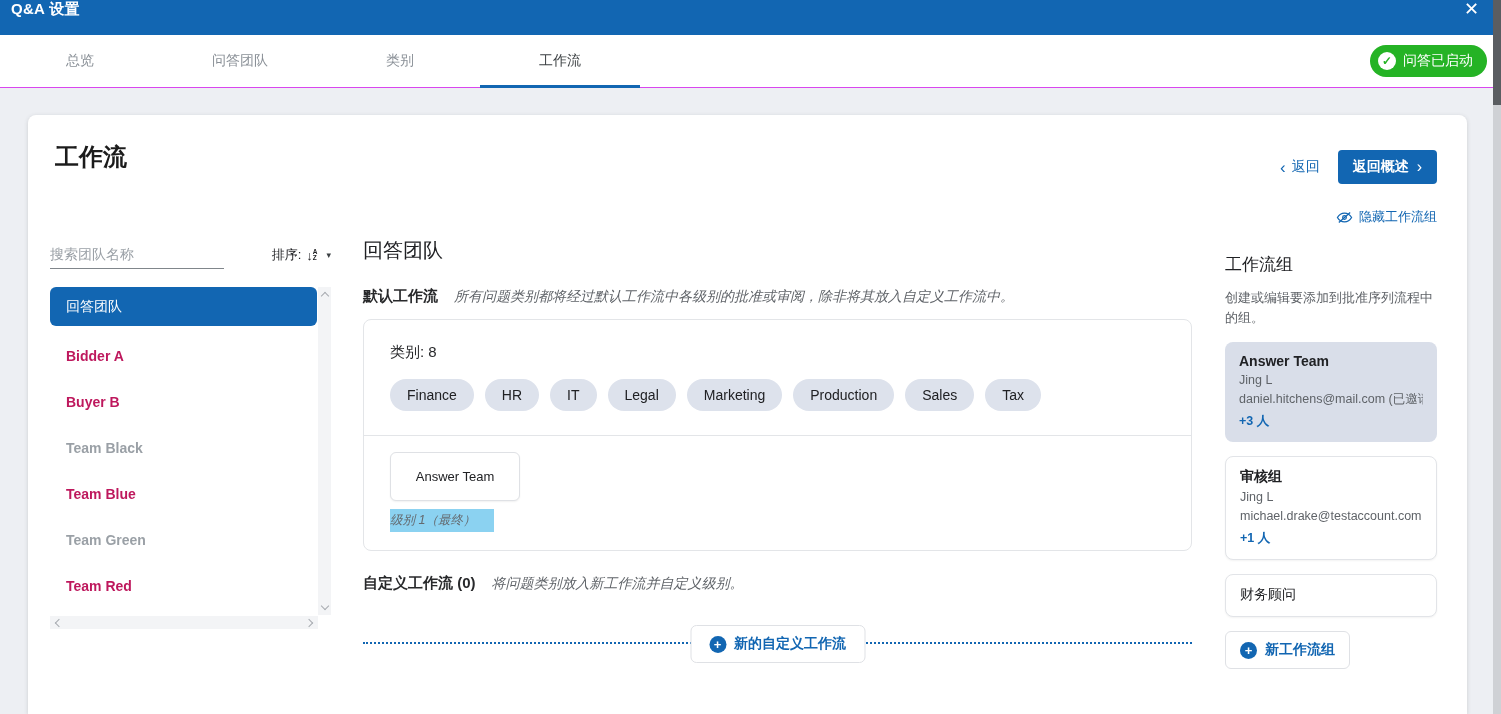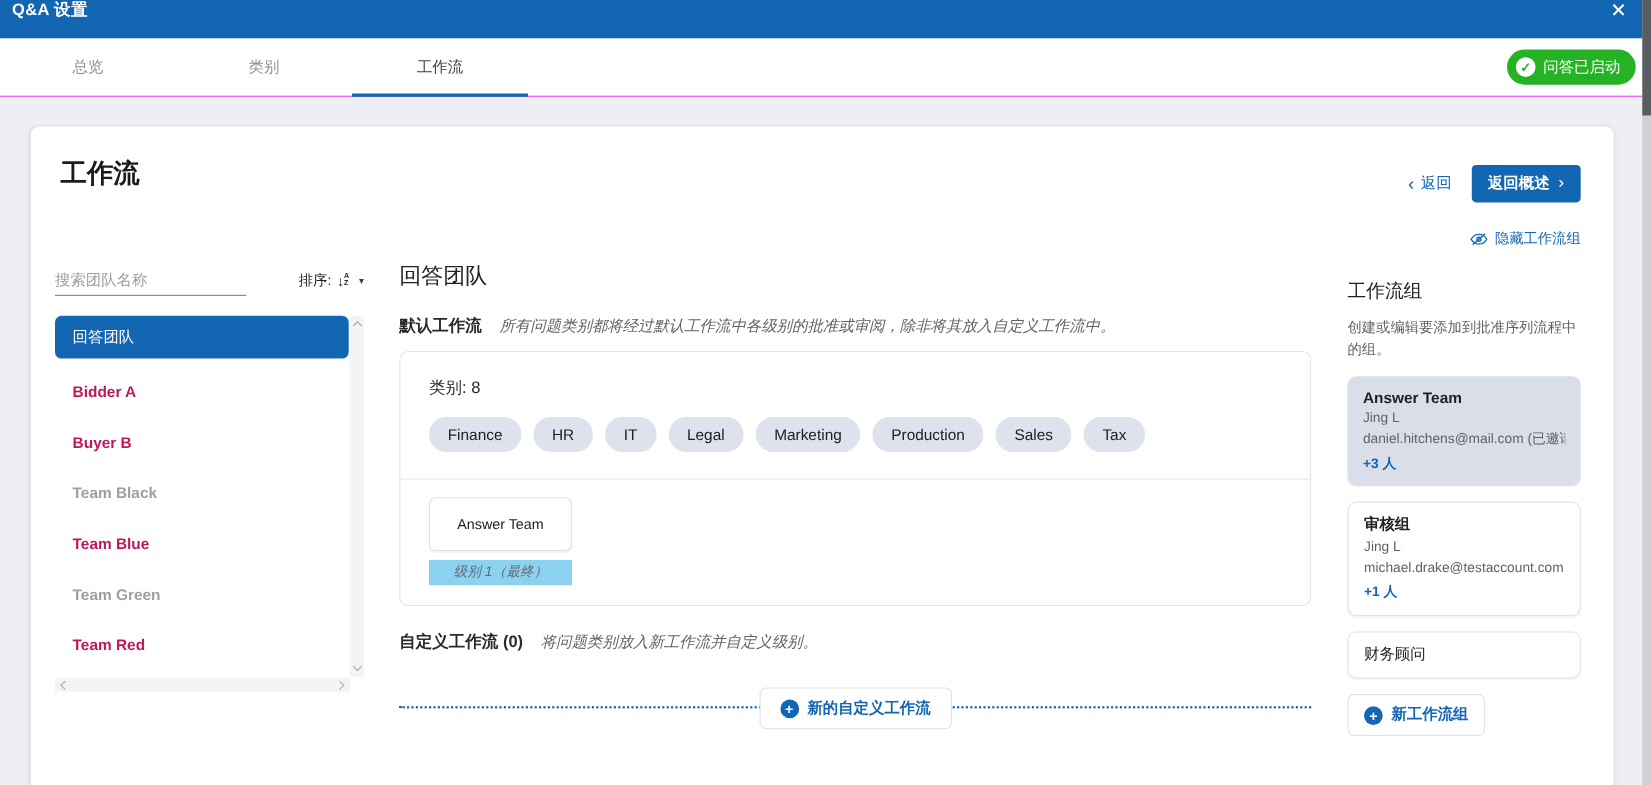--- a/index.html
+++ b/index.html
@@ -112,21 +112,21 @@
     font-size:14px; color:#202124; cursor:default; white-space:nowrap;
   }
   .card-divider { border-top:1px solid #e3e5e8; }
   .card-sec2 { padding:16px 26px 18px; }
   .mini-card {
     width:130px; border:1px solid #dfe1e5; border-radius:6px; background:#fff;
     text-align:center; padding:16px 4px; font-size:13px; color:#202124;
     box-shadow:0 1px 2px rgba(0,0,0,.06);
   }
   .level-bar {
-    width:130px; margin-top:8px; background:#8bd2f1; text-align:center;
+    width:104px; margin-top:8px; background:#8bd2f1; 
     font-size:12.5px; font-style:italic; color:#64696e; padding:3px 0;
   }
   .dash-row { position:relative; margin-top:49px; border-top:2px dotted #1266b2; }
   .new-custom-btn {
     position:absolute; left:50%; top:0; transform:translate(-50%,-50%);
     background:#fff; border:1px solid #dfe1e5; border-radius:6px; padding:9px 18px;
     color:#1266b2; font-size:14px; font-weight:700; font-family:inherit;
     display:flex; align-items:center; gap:8px; cursor:pointer;
   }
   .plus-circle {
@@ -157,20 +157,21 @@
 </head>
 <body>
 
 <div class="titlebar">
   <span class="win-title">Q&amp;A 设置</span>
   <span class="close">✕</span>
 </div>
 
 <div class="tabbar">
   <div class="tab">总览</div>
+  <div class="tab">问答团队</div>
   <div class="tab">类别</div>
   <div class="tab active">工作流</div>
   <div class="status-badge">
     <span class="check-circle">✓</span>
     <span>问答已启动</span>
   </div>
 </div>
 
 <div class="main-card">
 

